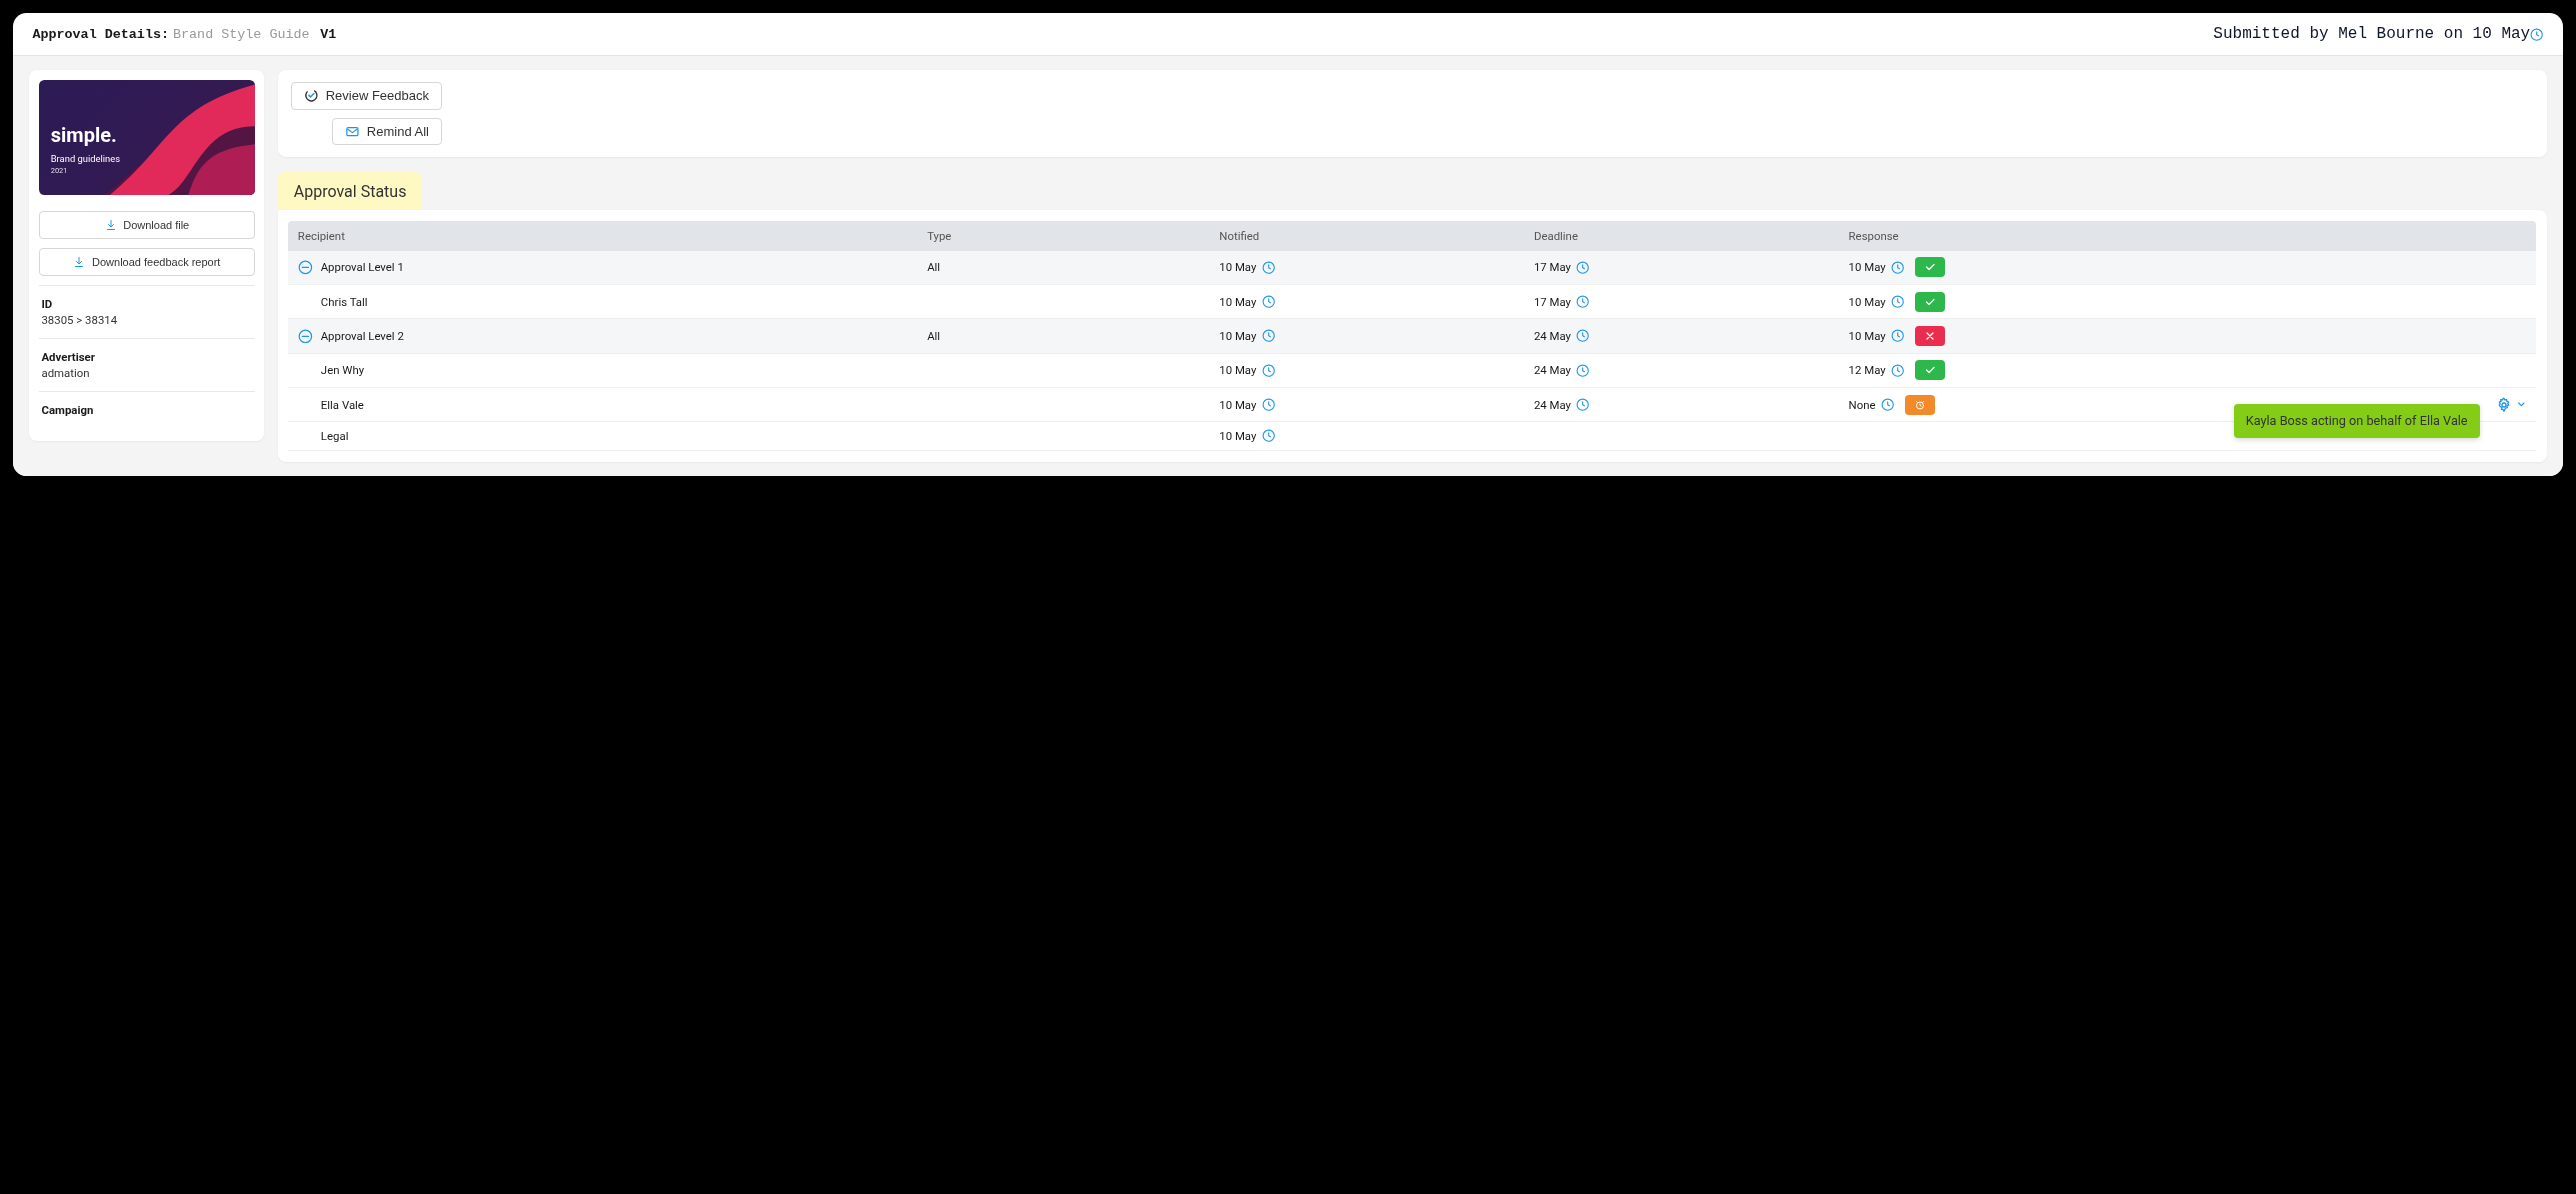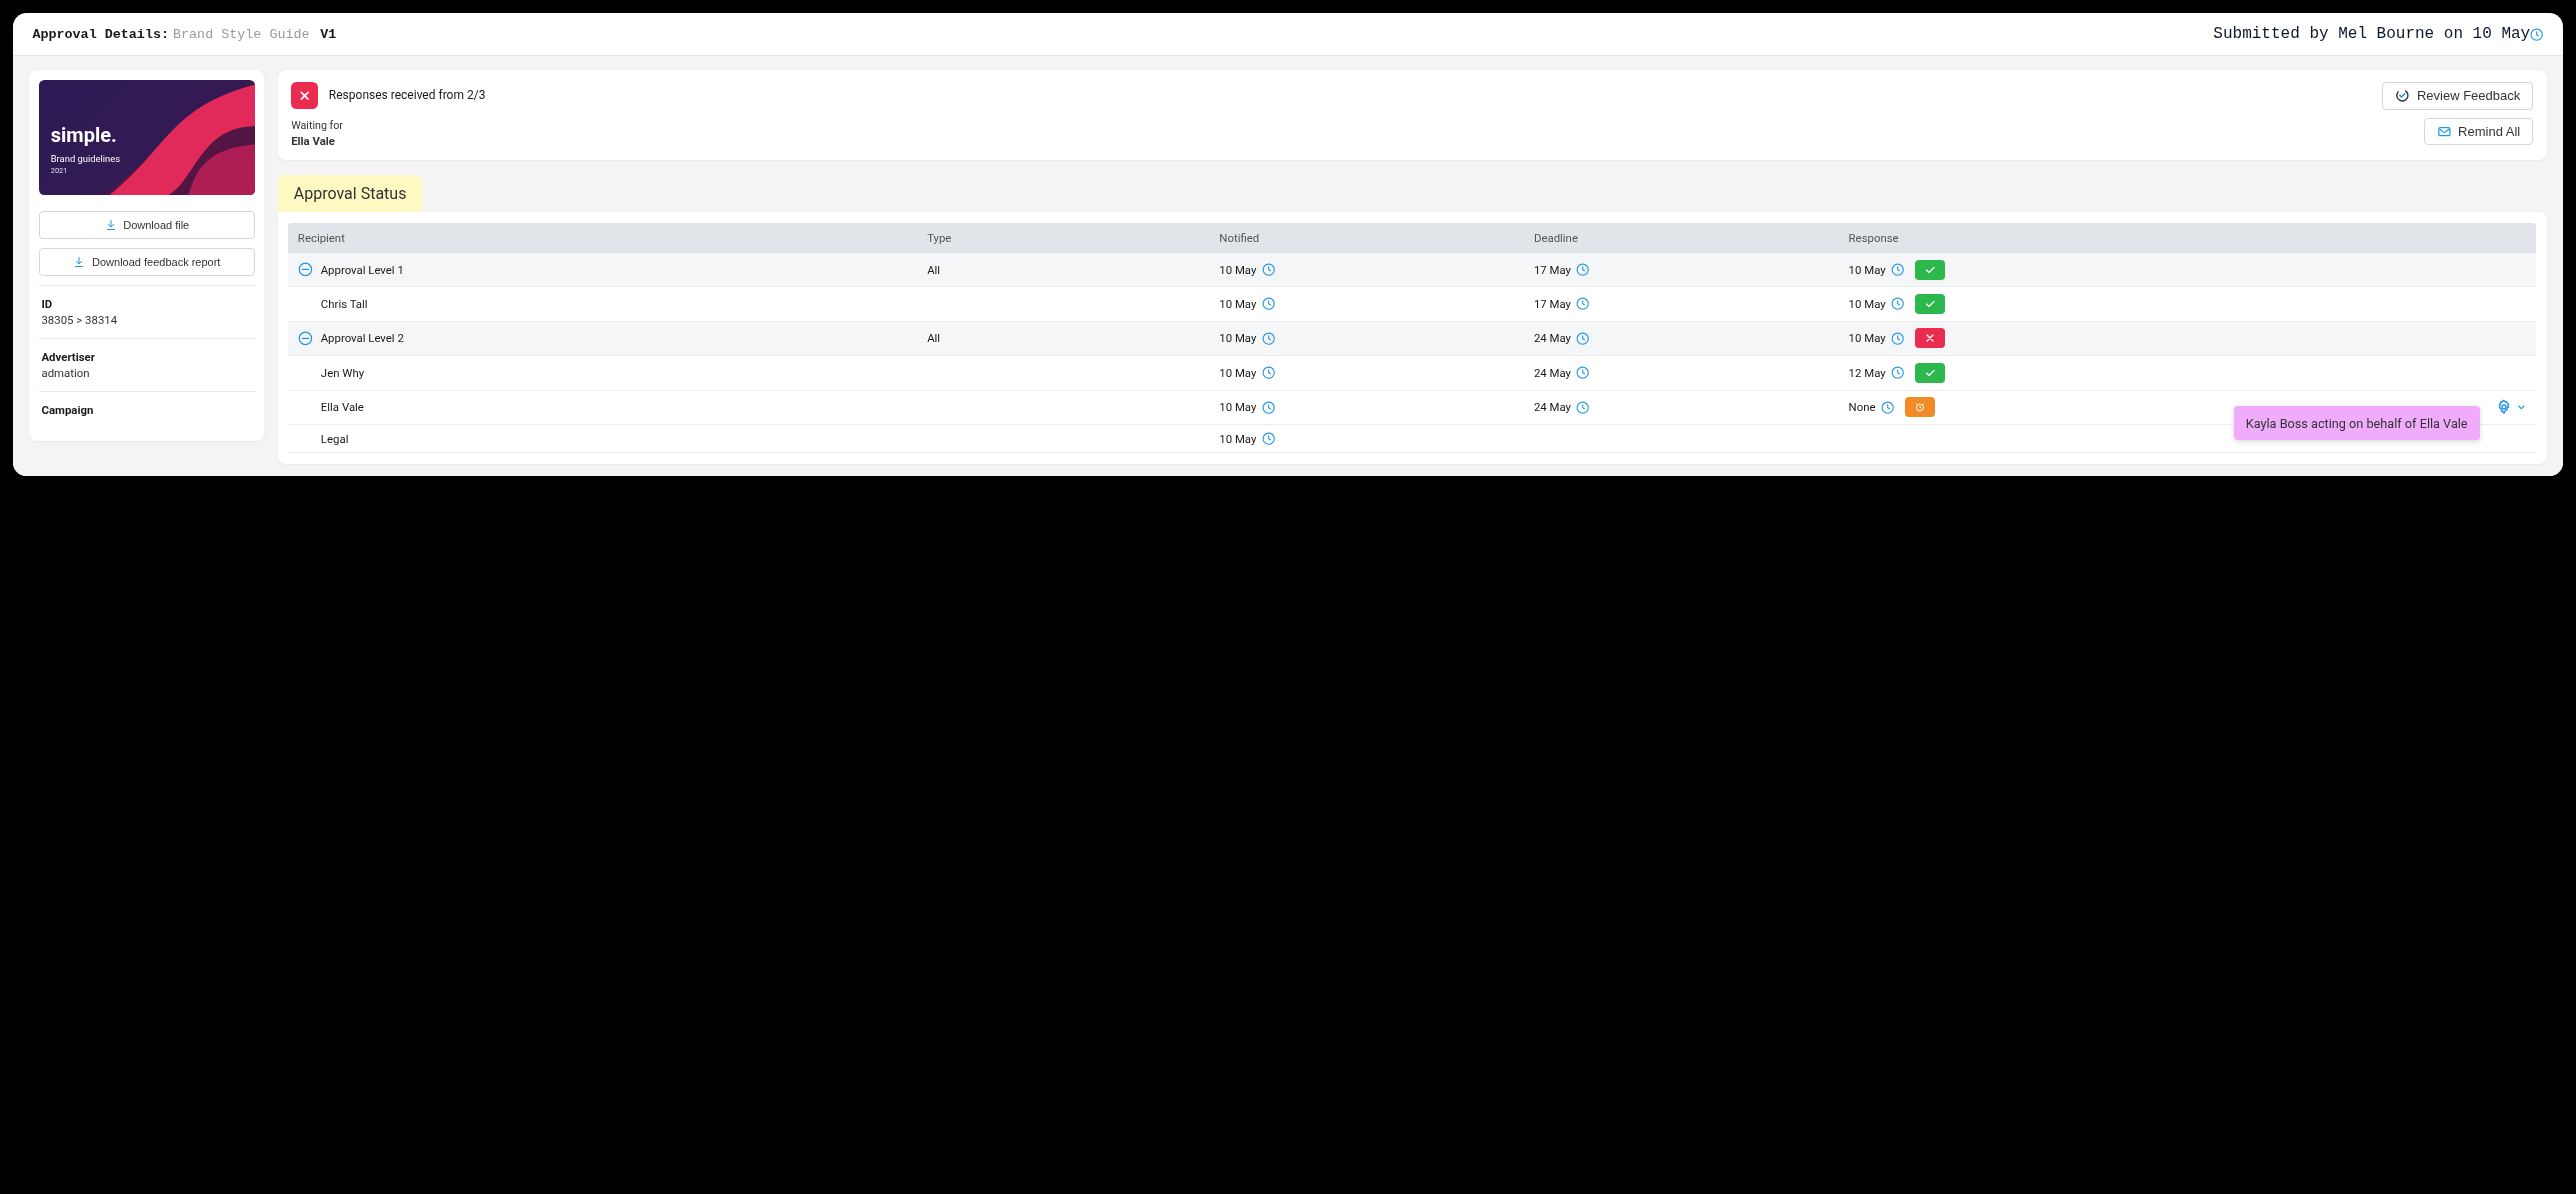--- a/index.html
+++ b/index.html
@@ -168,21 +168,21 @@
   .resp-badge svg path, .resp-badge svg circle, .resp-badge svg line { stroke: #fff; stroke-width: 2.5; fill: none; stroke-linecap: round; stroke-linejoin: round; }
   .resp-badge.wt svg path, .resp-badge.wt svg line, .resp-badge.wt svg circle { stroke-width: 2; }
   .row-actions { display: flex; align-items: center; gap: 4px; }
   .gear { width: 16px; height: 16px; cursor: pointer; }
   .gear path, .gear circle { stroke: #1E96E8; stroke-width: 2; fill: none; stroke-linejoin: round; }
   .chev { width: 10.7px; height: 10.7px; }
   .chev path { stroke: #1E96E8; stroke-width: 2.5; fill: none; stroke-linecap: round; stroke-linejoin: round; }
 
   .tooltip {
     position: absolute;
-    background: #f0abfc;
+    background: #84cc16;
     border-radius: 4px;
     padding: 9.4px 12px;
     font-size: 12.7px;
     color: #333;
     box-shadow: 0 1.3px 5.4px rgba(0,0,0,0.15);
     white-space: nowrap;
   }
 
   .col-recipient { width: 28%; }
   .col-type { width: 13%; }
@@ -256,34 +256,20 @@
       </div>
       <div class="meta-block">
         <div class="mlabel">Campaign</div>
         <div class="mval"></div>
       </div>
     </div>
 
     <div class="main-col">
 
       <div class="summary-card">
-        <div class="summary-left">
-          <div class="summary-top">
-            <div class="x-badge">
-              <svg viewBox="0 0 24 24">
-                <path d="M6 6l12 12M18 6L6 18"></path>
-              </svg>
-            </div>
-            <span>Responses received from 2/3</span>
-          </div>
-          <div class="waiting">
-            <span>Waiting for</span>
-            <b>Ella Vale</b>
-          </div>
-        </div>
         <div class="summary-right">
           <button class="action-btn">
             <svg viewBox="0 0 24 24">
               <circle cx="12" cy="12" r="9" fill="none" stroke="#333" stroke-width="2.2" stroke-dasharray="44 12" transform="rotate(-60 12 12)"></circle>
               <path d="M8 12l2.5 2.5L16 9" fill="none" stroke="#1E96E8" stroke-width="2.5" stroke-linecap="round" stroke-linejoin="round"></path>
             </svg>
             <span>Review Feedback</span>
           </button>
           <button class="action-btn">
             <svg viewBox="0 0 24 24">

